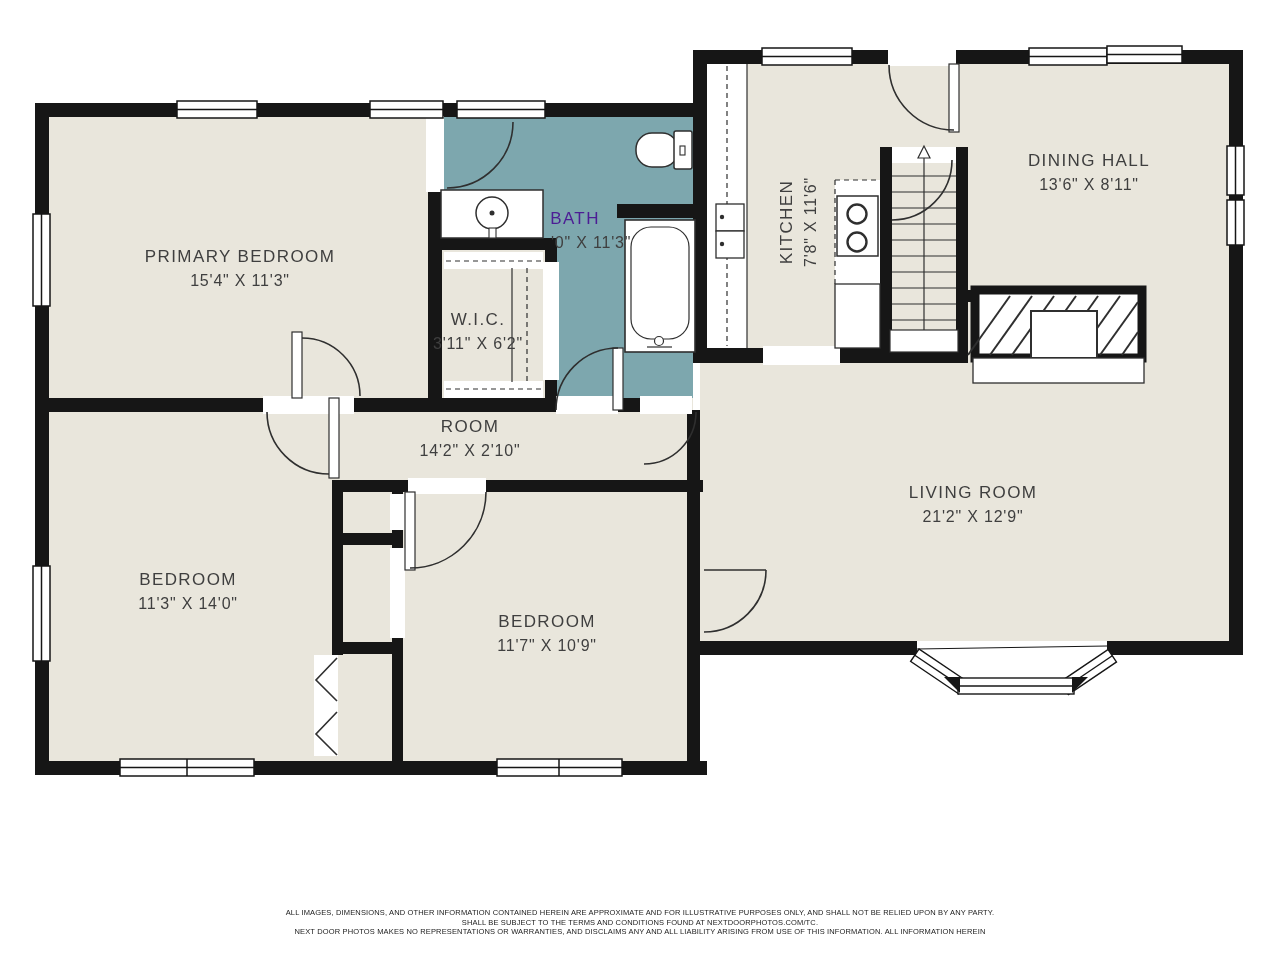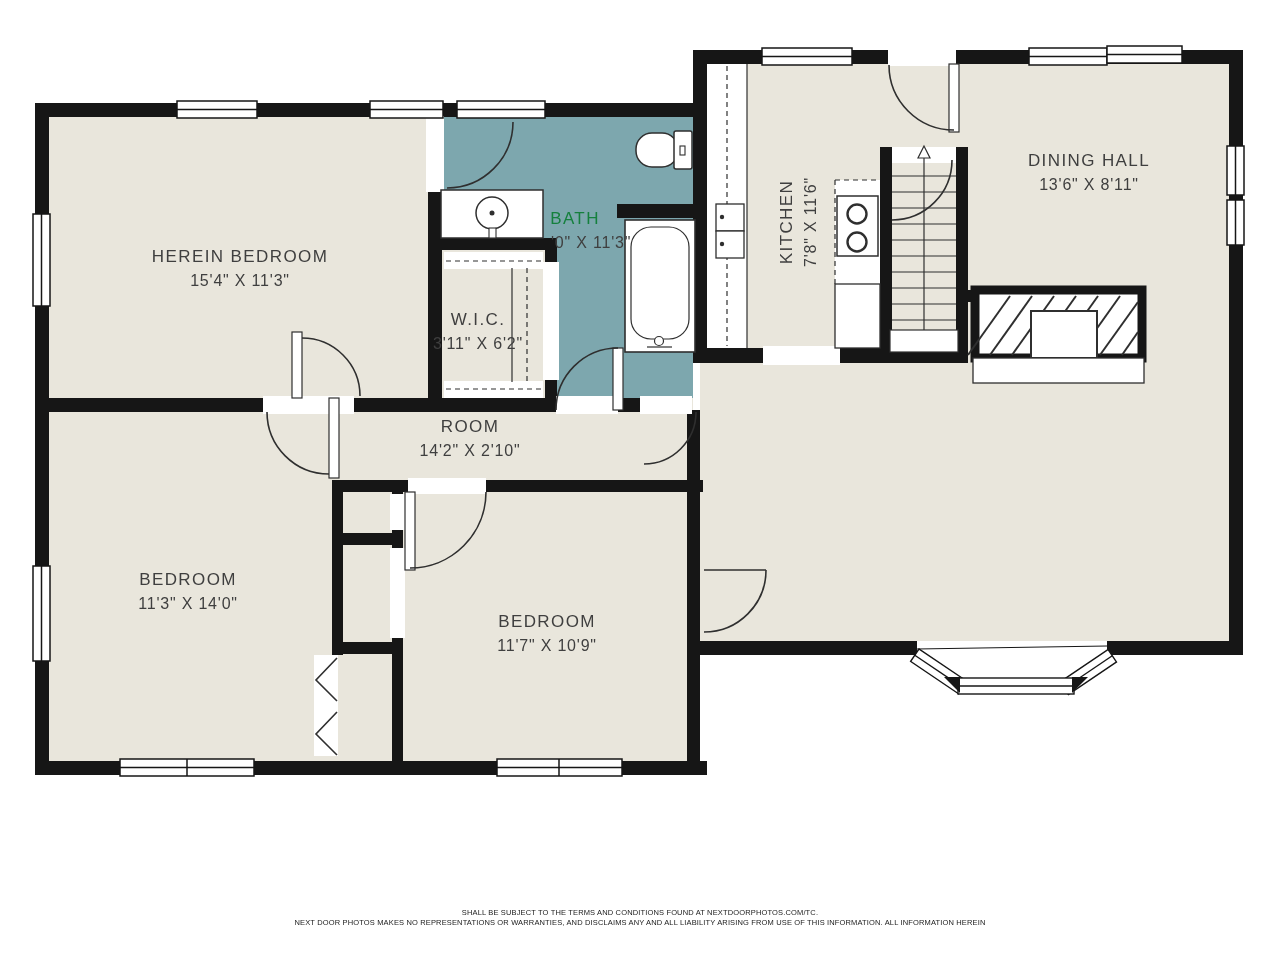--- a/index.html
+++ b/index.html
@@ -4,21 +4,21 @@
 <style>
   html,body{margin:0;padding:0;background:#ffffff;}
   .plan{position:relative;width:1280px;height:960px;background:#ffffff;overflow:hidden;
         font-family:"Liberation Sans",sans-serif;}
   .plan svg{position:absolute;left:0;top:0;}
   .room-label{position:absolute;transform:translate(-50%,-50%);text-align:center;
         color:#3f3f3f;white-space:nowrap;z-index:5;}
   .room-label .rname{font-size:17px;letter-spacing:1.4px;font-weight:400;}
   .room-label .rdims{font-size:16px;letter-spacing:0.8px;margin-top:5px;}
   .room-label.vertical{transform:translate(-50%,-50%) rotate(-90deg);}
-  .bath-name{position:absolute;transform:translate(-50%,-50%);color:#15803d;font-size:17px;letter-spacing:1.4px;z-index:5;white-space:nowrap;}
+  .bath-name{position:absolute;transform:translate(-50%,-50%);color:#4c1d95;font-size:17px;letter-spacing:1.4px;z-index:5;white-space:nowrap;}
   .bath-dims{position:absolute;transform:translateY(-50%);color:#3f3f3f;font-size:16px;letter-spacing:0.8px;z-index:5;white-space:nowrap;}
   .disclaimer{position:absolute;left:50%;top:908px;transform:translateX(-50%);
         text-align:center;color:#1a1a1a;font-size:7.5px;line-height:9.5px;
         letter-spacing:0.15px;z-index:5;width:1100px;}
 </style>
 </head>
 <body>
 
 <div class="plan">
 
@@ -254,21 +254,21 @@
   </g>
 
   <g stroke="#2f2f2f" stroke-width="1.6" fill="none">
     <rect x="314" y="655" width="24" height="101" fill="#ffffff" stroke="none"></rect>
     <polyline points="337,658 316,680 337,701"></polyline>
     <polyline points="337,712 316,734 337,755"></polyline>
   </g>
 </svg>
 
   <div class="room-label" style="left:240px;top:268px">
-    <div class="rname">HEREIN BEDROOM</div>
+    <div class="rname">PRIMARY BEDROOM</div>
     <div class="rdims">15'4" X 11'3"</div>
   </div>
 
   <div class="bath-name" style="left:575px;top:219px">BATH</div>
   <div class="bath-dims" style="left:551px;top:243px">'0" X 11'3"</div>
 
   <div class="room-label" style="left:478px;top:331px">
     <div class="rname">W.I.C.</div>
     <div class="rdims">3'11" X 6'2"</div>
   </div>
@@ -281,29 +281,34 @@
   <div class="room-label vertical" style="left:798px;top:222px">
     <div class="rname">KITCHEN</div>
     <div class="rdims">7'8" X 11'6"</div>
   </div>
 
   <div class="room-label" style="left:1089px;top:172px">
     <div class="rname">DINING HALL</div>
     <div class="rdims">13'6" X 8'11"</div>
   </div>
 
+  <div class="room-label" style="left:973px;top:504px">
+    <div class="rname">LIVING ROOM</div>
+    <div class="rdims">21'2" X 12'9"</div>
+  </div>
 
   <div class="room-label" style="left:188px;top:591px">
     <div class="rname">BEDROOM</div>
     <div class="rdims">11'3" X 14'0"</div>
   </div>
 
   <div class="room-label" style="left:547px;top:633px">
     <div class="rname">BEDROOM</div>
     <div class="rdims">11'7" X 10'9"</div>
   </div>
 
   <div class="disclaimer">
+    <div>ALL IMAGES, DIMENSIONS, AND OTHER INFORMATION CONTAINED HEREIN ARE APPROXIMATE AND FOR ILLUSTRATIVE PURPOSES ONLY, AND SHALL NOT BE RELIED UPON BY ANY PARTY.</div>
     <div>SHALL BE SUBJECT TO THE TERMS AND CONDITIONS FOUND AT NEXTDOORPHOTOS.COM/TC.</div>
     <div>NEXT DOOR PHOTOS MAKES NO REPRESENTATIONS OR WARRANTIES, AND DISCLAIMS ANY AND ALL LIABILITY ARISING FROM USE OF THIS INFORMATION. ALL INFORMATION HEREIN</div>
   </div>
 
 </div>
 
 </body></html>

